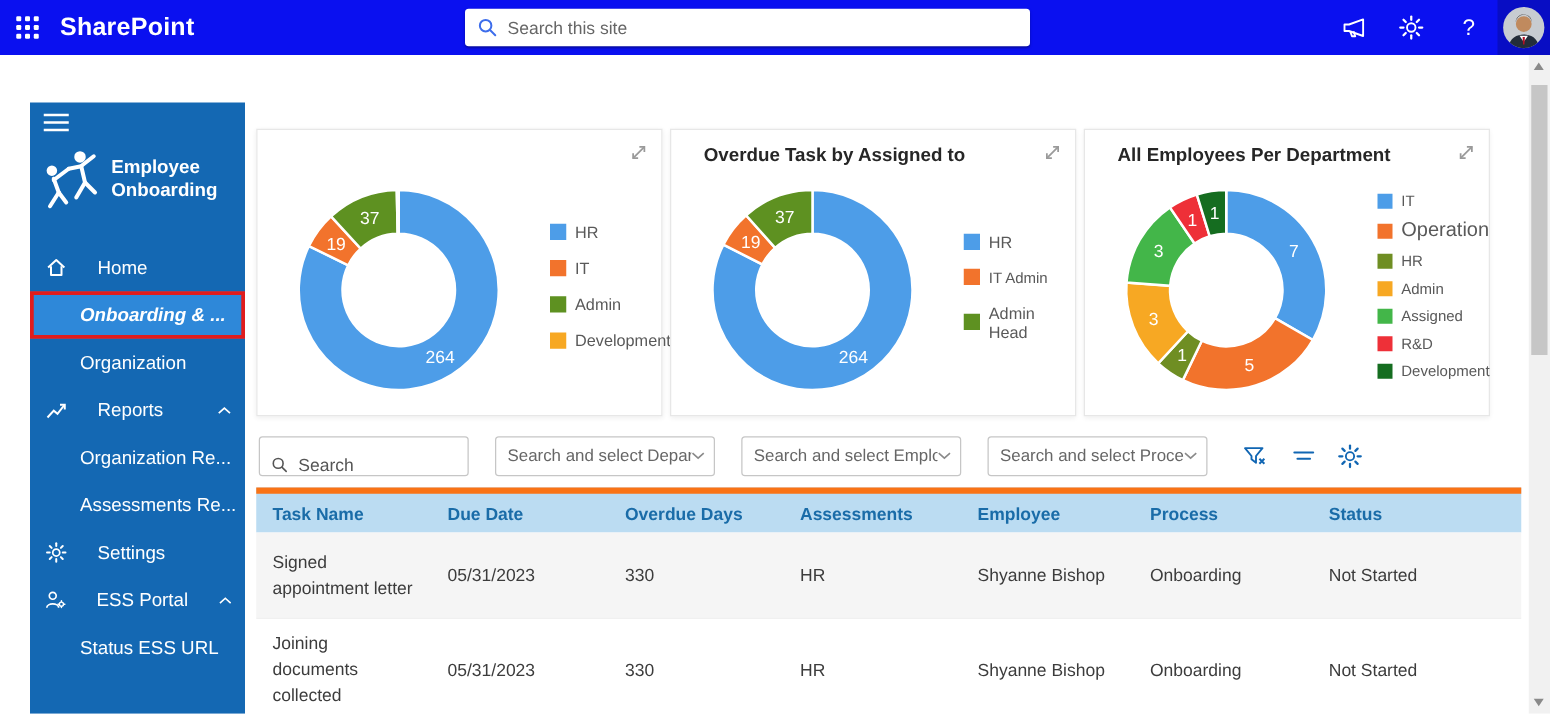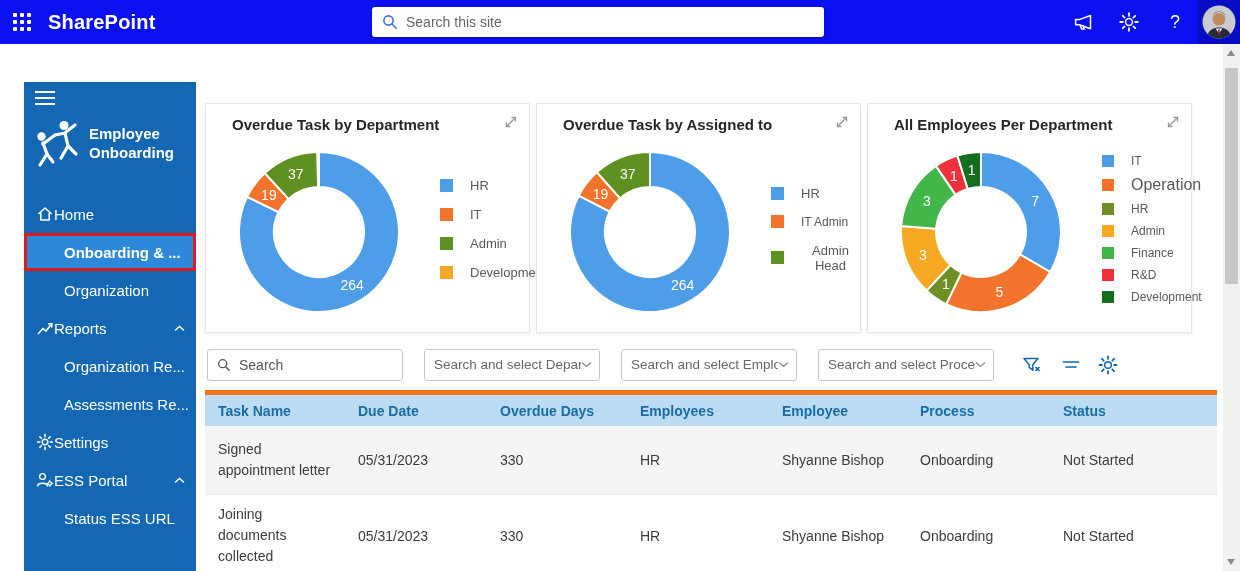--- a/index.html
+++ b/index.html
@@ -25,45 +25,45 @@
   .avatarbox { width:42px; height:44px; background:rgba(0,0,0,.18); display:flex; align-items:center; justify-content:center; cursor:pointer; }
 
   
   .sidebar { position:absolute; left:24px; top:82px; width:172px; bottom:0;
              background:var(--sidebar,#1468B3); color:#fff; overflow:hidden; z-index:3; }
   .hamburger { margin:9px 0 0 11px; cursor:pointer; }
   .hamburger div { width:20px; height:2px; background:#fff; margin:4px 0; }
   .logo { display:flex; align-items:center; gap:7px; padding:8px 6px 0 6px; }
   .logo-text { font-weight:bold; font-size:15px; line-height:1.3; }
   .nav { margin-top:26px; }
-  .nav-item { height:38px; display:flex; align-items:center; gap:0; padding:0 11px 0 12px;
+  .nav-item { height:38px; display:flex; align-items:center; gap:24px; padding:0 11px 0 12px;
               font-size:15px; cursor:pointer; white-space:nowrap; }
   .nav-item .chev { margin-left:auto; }
   .nav-sub { padding-left:40px; }
   .nav-selected { background:var(--selbg,#2E88D9); border:3px solid var(--selborder,#E11C1C);
-                  font-weight:bold; padding-left:37px; }
+                  font-weight:bold; padding-left:37px;font-style:italic; }
 
   
   .cards { position:absolute; left:205px; top:103px; display:flex; gap:6px; z-index:1; }
   .card { width:325px; height:230px; background:#fff; border:1px solid #E7E7E7; position:relative;
           box-shadow:0 1px 4px rgba(0,0,0,.07); }
   .card-title { position:absolute; left:26px; top:12px; font-size:15px; font-weight:600; color:#262626; }
   .expand { position:absolute; right:9px; top:9px; cursor:pointer; }
   svg.donut { position:absolute; left:8px; top:30px; }
   .legend { position:absolute; left:234px; top:32px; bottom:10px; display:flex; flex-direction:column;
             justify-content:center; }
-  .legend-row { display:flex; align-items:center; gap:17px; cursor:pointer;text-align:center; }
+  .legend-row { display:flex; align-items:center; gap:7px; cursor:pointer; }
   .legend-row .sw { width:13px; height:13px; flex:0 0 auto; }
   .legend-row .lbl { color:#595959; }
 
   
   .filterbar { position:absolute; left:205px; top:348px; width:1012px; height:33px;
                display:flex; align-items:center; }
-  .search-box { width:196px; height:32px; border:1px solid #C6C6C6; border-radius:3px;
-                display:flex; align-items:center; padding:0 9px; gap:8px; margin-left:2px; background:#fff; }
+  .search-box { width:168px; height:32px; border:1px solid #C6C6C6; border-radius:3px;
+                display:flex; align-items:flex-end; padding:0 9px; gap:8px; margin-left:2px; background:#fff; }
   .search-box input { border:none; outline:none; width:100%; font-size:14px; color:#333;
                       font-family:"Liberation Sans",sans-serif; }
   .search-box input::placeholder { color:#555; }
   .dropdown { width:176px; height:32px; border:1px solid #C6C6C6; border-radius:3px; background:#fff;
               display:flex; align-items:center; padding:0 7px 0 9px; margin-left:21px;
               color:#666; font-size:13.5px; cursor:pointer; }
   .dropdown .dtext { flex:1; overflow:hidden; white-space:nowrap; }
   .iconbtn { display:flex; align-items:center; justify-content:center; cursor:pointer; }
   .ib1 { margin-left:27px; } .ib2 { margin-left:17px; } .ib3 { margin-left:15px; }
 
@@ -263,21 +263,20 @@
 
     <div class="nav-item nav-sub">
       <span>Status ESS URL</span>
     </div>
 
   </div>
 </div>
 
 <div class="cards">
   <div class="card">
-    <div class="card-title">Overdue Task by Department</div>
     <svg class="expand" width="18" height="18" viewBox="0 0 18 18" fill="none" stroke="#9A9A9A" stroke-width="1.4">
       <path d="M4.5 13.5 L13.5 4.5"></path>
         <path d="M9.5 4.5 H13.5 V8.5"></path>
         <path d="M8.5 13.5 H4.5 V9.5"></path>
     </svg>
     <svg class="donut" width="220" height="196" viewBox="0 0 220 196">
         <path d="M105.00,18.00 A80,80 0 1 1 33.14,62.84 L64.58,78.22 A45,45 0 1 0 105.00,53.00 Z" fill="#4D9DE8" stroke="#fff" stroke-width="2"></path>
         <text x="138.09" y="151.02" fill="#fff" font-size="14" text-anchor="middle" dominant-baseline="central" style="pointer-events: none;">264</text>
         <path d="M33.14,62.84 A80,80 0 0 1 50.83,39.13 L74.53,64.88 A45,45 0 0 0 64.58,78.22 Z" fill="#F2732C" stroke="#fff" stroke-width="2"></path>
         <text x="54.91" y="60.62" fill="#fff" font-size="14" text-anchor="middle" dominant-baseline="central" style="pointer-events: none;">19</text>
@@ -371,21 +370,21 @@
         <div class="legend-row">
           <span class="sw" style="background: rgb(111, 142, 35); width: 12px; height: 12px;"></span>
           <span class="lbl" style="font-size: 12px;">HR</span>
         </div>
         <div class="legend-row">
           <span class="sw" style="background: rgb(247, 168, 35); width: 12px; height: 12px;"></span>
           <span class="lbl" style="font-size: 12px;">Admin</span>
         </div>
         <div class="legend-row">
           <span class="sw" style="background: rgb(67, 182, 73); width: 12px; height: 12px;"></span>
-          <span class="lbl" style="font-size: 12px;">Finance</span>
+          <span class="lbl" style="font-size: 12px;">Assigned</span>
         </div>
         <div class="legend-row">
           <span class="sw" style="background: rgb(238, 48, 56); width: 12px; height: 12px;"></span>
           <span class="lbl" style="font-size: 12px;">R&amp;D</span>
         </div>
         <div class="legend-row">
           <span class="sw" style="background: rgb(21, 109, 32); width: 12px; height: 12px;"></span>
           <span class="lbl" style="font-size: 12px;">Development</span>
         </div>
       </div>
@@ -447,21 +446,21 @@
       </g>
     </svg>
   </div>
 </div>
 
 <div class="tablewrap">
   <div class="thead">
       <div class="cell">Task Name</div>
       <div class="cell">Due Date</div>
       <div class="cell">Overdue Days</div>
-      <div class="cell">Employees</div>
+      <div class="cell">Assessments</div>
       <div class="cell">Employee</div>
       <div class="cell">Process</div>
       <div class="cell">Status</div>
     </div>
   <div id="tbody">
       <div class="trow alt">
         <div class="cell">Signed appointment letter</div>
         <div class="cell">05/31/2023</div>
         <div class="cell">330</div>
         <div class="cell">HR</div>

